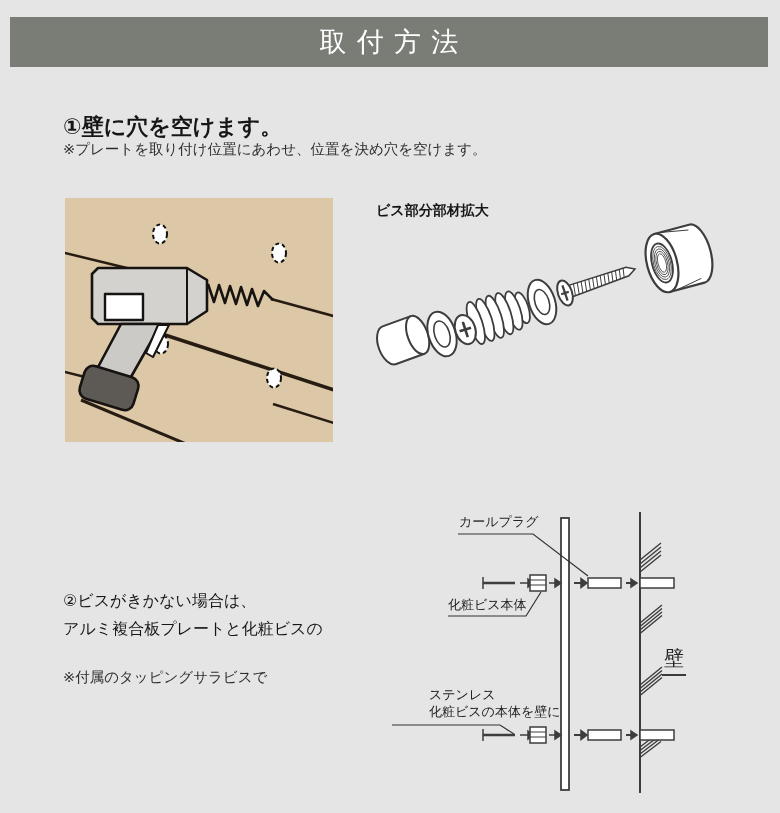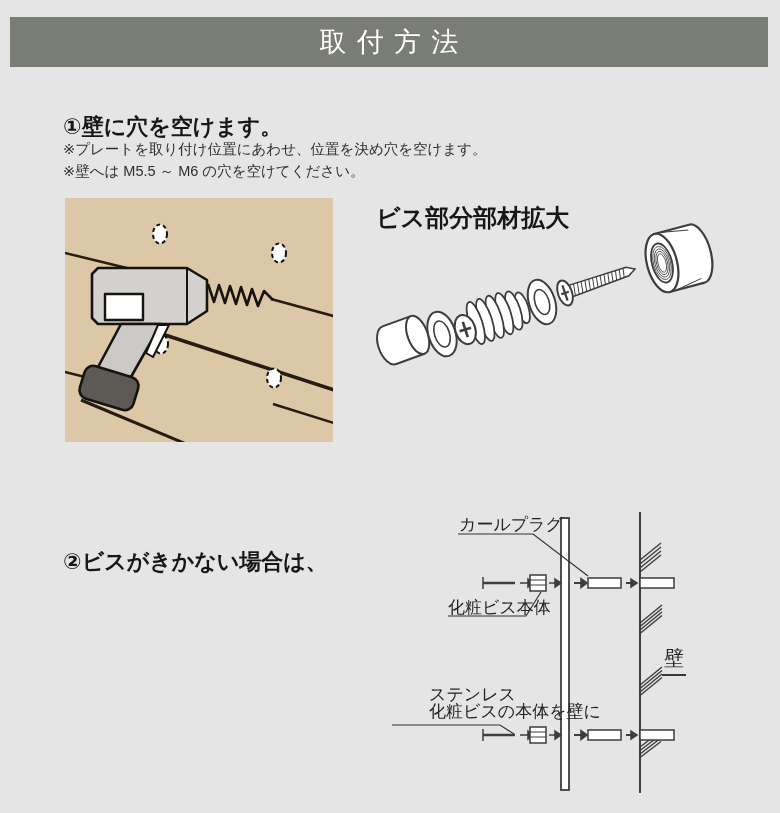--- a/index.html
+++ b/index.html
@@ -13,42 +13,41 @@
     background:#e5e5e5;overflow:hidden;padding-left:33px;
   }
   .abs{position:absolute;}
   #title-band{
     left:10px;top:17px;width:758px;height:50px;
     background:#7a7d75;color:#ffffff;
     font-size:27px;letter-spacing:.38em;text-indent:.38em;
     display:flex;align-items:center;justify-content:center;
   }
   .step-heading{font-size:22px;font-weight:bold;color:#161616;}
-  #step2-heading{font-size:22px;line-height:28px;font-weight:bold;color:#161616;}
+  #step2-heading{font-size:16px;line-height:28px;font-weight:normal;color:#161616;margin-top:39px;}
   .note{font-size:14.5px;line-height:22px;color:#2e2e2e;}
-  #parts-title{font-size:24px;font-weight:bold;color:#161616;}
-  .dlabel{font-size:17px;color:#222;white-space:nowrap;}
+  #parts-title{font-size:14px;font-weight:bold;color:#161616;}
+  .dlabel{font-size:13px;color:#222;white-space:nowrap;}
   #label-wall{
     font-size:20px;color:#222;
     border-bottom:2px solid #3a3a3a;padding:0 2px 2px 2px;
   }
   svg{display:block;}
 </style>
 </head>
 <body>
 
 <div id="canvas">
 
   <div id="title-band" class="abs">
     <span>取付方法</span>
   </div>
 
   <div class="abs step-heading" style="left:63px;top:104px;margin-top:8px;">①壁に穴を空けます。</div>
   <div class="abs note" style="left:63px;top:138px;">※プレートを取り付け位置にあわせ、位置を決め穴を空けます。</div>
-  <div class="abs note" style="left:63px;top:160px;">※壁へは M5.5 ～ M6 の穴を空けてください。</div>
 
   <svg class="abs" style="left:65px;top:198px;" width="268" height="244" viewBox="0 0 268 244">
     <rect x="0" y="0" width="268" height="244" fill="#dcc8a7"></rect>
     <g stroke="#261c12" stroke-width="2.5">
       <line x1="-4" y1="54" x2="70" y2="72"></line>
       <line x1="206" y1="101" x2="272" y2="119"></line>
       <line x1="-4" y1="173" x2="36" y2="183"></line>
       <line x1="94" y1="135" x2="272" y2="193" stroke-width="3.5"></line>
       <line x1="16" y1="202" x2="126" y2="248" stroke-width="3"></line>
       <line x1="208" y1="206" x2="272" y2="226"></line>
@@ -110,21 +109,23 @@
       <ellipse rx="10" ry="20" stroke-width="1.8"></ellipse>
       <ellipse rx="8.5" ry="17" fill="none" stroke-width=".8"></ellipse>
       <ellipse rx="7" ry="14.5" fill="none" stroke-width=".8"></ellipse>
       <ellipse rx="5.5" ry="12" fill="none" stroke-width=".8"></ellipse>
       <ellipse rx="4" ry="9.5" fill="none" stroke-width=".8"></ellipse>
     </g>
   </svg>
 
   <div class="abs" id="step2-heading" style="left:63px;top:548px;">
     <div>②ビスがきかない場合は、</div>
+    <div>アルミ複合板プレートと化粧ビスの</div>
   </div>
+  <div class="abs note" style="left:63px;top:666px;">※付属のタッピングサラビスで</div>
 
   <svg class="abs" style="left:385px;top:505px;" width="395" height="308" viewBox="0 0 395 308" stroke="#3d3d3d" fill="none" stroke-width="1.5">
 
     <rect x="176" y="13" width="8" height="272" fill="#ffffff" stroke-width="1.8"></rect>
     <line x1="255" y1="7" x2="255" y2="288" stroke-width="2"></line>
 
     <g stroke-width="1.4">
       <path d="M255,55 L276,38 M255,59 L276,42 M255,63 L276,46 M255,67 L276,50"></path>
       <path d="M255,118 L277,100 M255,121.5 L277,103.5 M255,125 L277,107 M255,128.5 L277,110.5"></path>
       <path d="M255,180 L277,162 M255,183.5 L277,165.5 M255,187 L277,169 M255,190.5 L277,172.5"></path>

